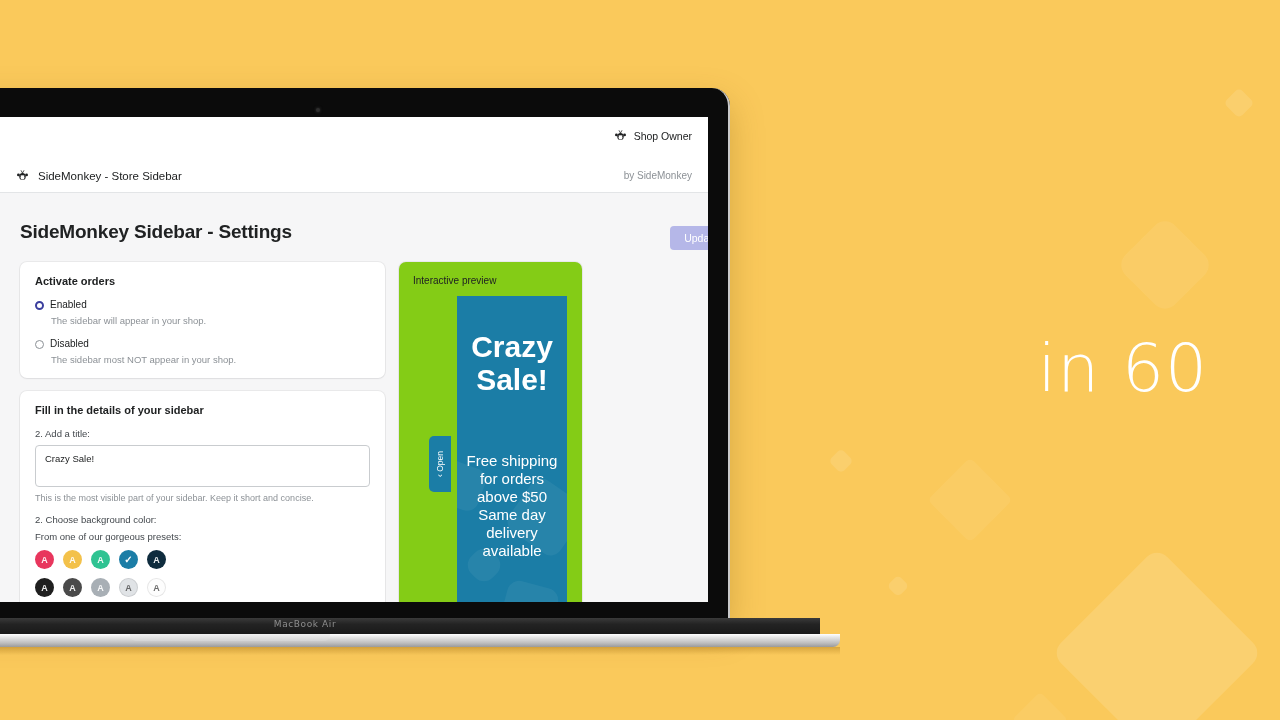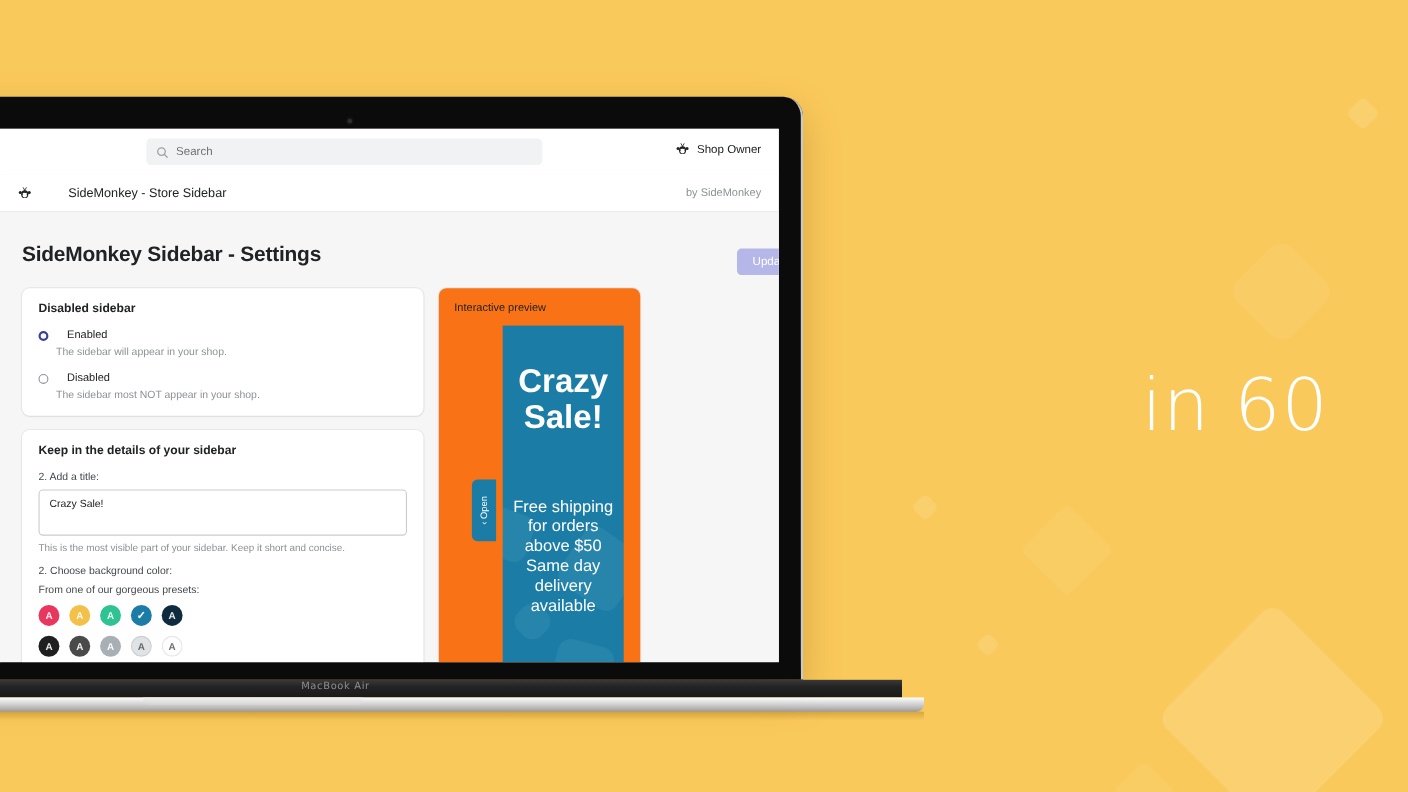--- a/index.html
+++ b/index.html
@@ -57,58 +57,58 @@
 
   
   .nav{position:absolute;left:0;top:42px;width:250px;height:443px;background:#f6f6f7;
        border-right:1px solid #e1e3e5;}
 
   
   .apphdr{position:absolute;left:250px;top:42px;width:708px;height:34px;background:#fff;
        border-bottom:1px solid #e3e5e7;display:flex;align-items:center;padding:0 16px;
        box-sizing:border-box;justify-content:space-between;}
   .apphdr-left{display:flex;align-items:center;gap:9px;}
-  .apphdr-title{font-size:11.5px;color:#202223;margin-left:24px;}
+  .apphdr-title{font-size:11.5px;color:#202223;}
   .apphdr-by{font-size:10px;color:#8c9196;}
 
   
   .page{position:absolute;left:250px;top:76px;width:752px;height:409px;background:#f6f6f7;overflow:hidden;}
   .page-title-row{display:flex;align-items:center;justify-content:space-between;
        padding:21px 20px 0 20px;}
   .page-title{font-size:19px;font-weight:700;color:#202223;letter-spacing:-.2px;}
   .update-btn{background:#b5b7e8;color:#ffffff;font-size:10.5px;border:none;
        border-radius:4px;padding:6px 14px;cursor:pointer;margin-top:12px;}
 
   .cols{display:flex;gap:14px;padding:12px 20px 0 20px;}
   .col-left{width:365px;flex:none;}
   .col-right{width:183px;flex:none;}
 
   .card{background:#fff;border-radius:7px;box-shadow:0 0 0 1px rgba(0,0,0,.05),0 1px 2px rgba(22,29,37,.05);
        padding:13px 15px;box-sizing:border-box;margin-bottom:13px;}
   .card-h{font-size:11px;font-weight:700;color:#202223;margin-bottom:12px;}
-  .radio-row{display:flex;align-items:flex-start;gap:17px;margin-bottom:5px;}
+  .radio-row{display:flex;align-items:flex-start;gap:6px;margin-bottom:5px;}
   .radio{width:9px;height:9px;border-radius:50%;border:1px solid #8c9196;margin-top:2px;
        background:#fff;flex:none;box-sizing:border-box;}
   .radio.on{border:2.5px solid #3b3f9e;background:#fff;}
   .radio-lbl{font-size:10px;color:#202223;}
   .radio-help{font-size:9.5px;color:#8c9196;margin:0 0 12px 16px;}
 
   .field-lbl{font-size:9.5px;color:#42474c;margin:0 0 6px 0;}
   .textarea{border:1px solid #c9cccf;border-radius:4px;height:42px;padding:7px 9px;
        font-size:9.5px;color:#202223;box-sizing:border-box;background:#fff;}
   .field-help{font-size:9px;color:#8c9196;margin:6px 0 11px 0;}
   .swatch-grid{display:grid;grid-template-columns:repeat(5,19px);gap:9px;margin-top:8px;}
   .sw{width:19px;height:19px;border-radius:50%;display:flex;align-items:center;justify-content:center;
        font-size:9px;font-weight:700;color:rgba(255,255,255,.92);cursor:pointer;}
   .sw.light{color:rgba(60,60,60,.75);}
   .sw.ring{box-shadow:inset 0 0 0 1px rgba(0,0,0,.09);}
   .sw .chk{font-size:10px;color:#fff;}
 
   
-  .prev-card{background:#f97316;border-radius:7px;box-shadow:0 0 0 1px rgba(0,0,0,.05),0 1px 2px rgba(22,29,37,.05);
+  .prev-card{background:#84cc16;border-radius:7px;box-shadow:0 0 0 1px rgba(0,0,0,.05),0 1px 2px rgba(22,29,37,.05);
        padding:13px 14px;box-sizing:border-box;height:373px;position:relative;overflow:hidden;}
   .prev-h{font-size:10px;color:#202223;margin-bottom:10px;}
   .prev-stage{position:relative;height:330px;}
   .prev-panel{position:absolute;left:44px;top:0;width:110px;height:330px;
        background:#1b7da6;overflow:hidden;}
   .prev-panel .blob{position:absolute;background:rgba(255,255,255,.055);border-radius:12px;}
   .prev-title{position:relative;text-align:center;color:#fff;font-weight:700;
        font-size:30px;line-height:33px;padding-top:34px;font-family:"Liberation Sans", sans-serif;}
   .prev-body{position:relative;text-align:center;color:#fff;font-size:15px;line-height:18px;
        padding:56px 6px 0 6px;}
@@ -137,27 +137,20 @@
 
   <div id="laptop">
     <div id="lid"></div>
     <div id="lid-edge"></div>
     <div id="camera"></div>
 
     <div id="screen">
 
       <div class="topbar">
 
-        <div class="search-wrap">
-          <svg class="search-ico" viewBox="0 0 16 16">
-            <circle cx="7" cy="7" r="5" fill="none" stroke="#5c5f62" stroke-width="1.7"></circle>
-            <line x1="10.6" y1="10.6" x2="14.5" y2="14.5" stroke="#5c5f62" stroke-width="1.7" stroke-linecap="round"></line>
-          </svg>
-          <span class="search-ph">Search</span>
-        </div>
 
         <div class="owner">
           <svg class="owner-ico" viewBox="0 0 24 24">
             <ellipse cx="12" cy="14" rx="6" ry="6.5" fill="#202223"></ellipse>
             <ellipse cx="12" cy="15.5" rx="3.6" ry="4" fill="#ffffff"></ellipse>
             <circle cx="4.5" cy="11" r="2.6" fill="#202223"></circle>
             <circle cx="19.5" cy="11" r="2.6" fill="#202223"></circle>
             <circle cx="9.5" cy="12.5" r="1" fill="#ffffff"></circle>
             <circle cx="14.5" cy="12.5" r="1" fill="#ffffff"></circle>
             <path d="M12 7.5 L9.5 3 M12 7.5 L14.5 3" stroke="#202223" stroke-width="1.4" stroke-linecap="round"></path>
@@ -206,37 +199,37 @@
         <div class="page-title-row">
           <div class="page-title">SideMonkey Sidebar - Settings</div>
           <button class="update-btn" style="background: rgb(181, 183, 232);">Update</button>
         </div>
 
         <div class="cols">
 
           <div class="col-left">
 
             <div class="card">
-              <div class="card-h">Disabled sidebar</div>
+              <div class="card-h">Activate orders</div>
 
               <div class="radio-row">
                 <span class="radio on"></span>
                 <span class="radio-lbl">Enabled</span>
               </div>
               <div class="radio-help">The sidebar will appear in your shop.</div>
 
               <div class="radio-row">
                 <span class="radio"></span>
                 <span class="radio-lbl">Disabled</span>
               </div>
               <div class="radio-help" style="margin-bottom:0">The sidebar most NOT appear in your shop.</div>
             </div>
 
             <div class="card">
-              <div class="card-h">Keep in the details of your sidebar</div>
+              <div class="card-h">Fill in the details of your sidebar</div>
 
               <div class="field-lbl">2. Add a title:</div>
               <div class="textarea">Crazy Sale!</div>
               <div class="field-help">This is the most visible part of your sidebar. Keep it short and concise.</div>
 
               <div class="field-lbl">2. Choose background color:</div>
               <div class="field-lbl" style="margin-bottom:0">From one of our gorgeous presets:</div>
 
               <div class="swatch-grid" id="swatches">
                   <div class="sw" style="background: rgb(232, 54, 93);">A</div>

